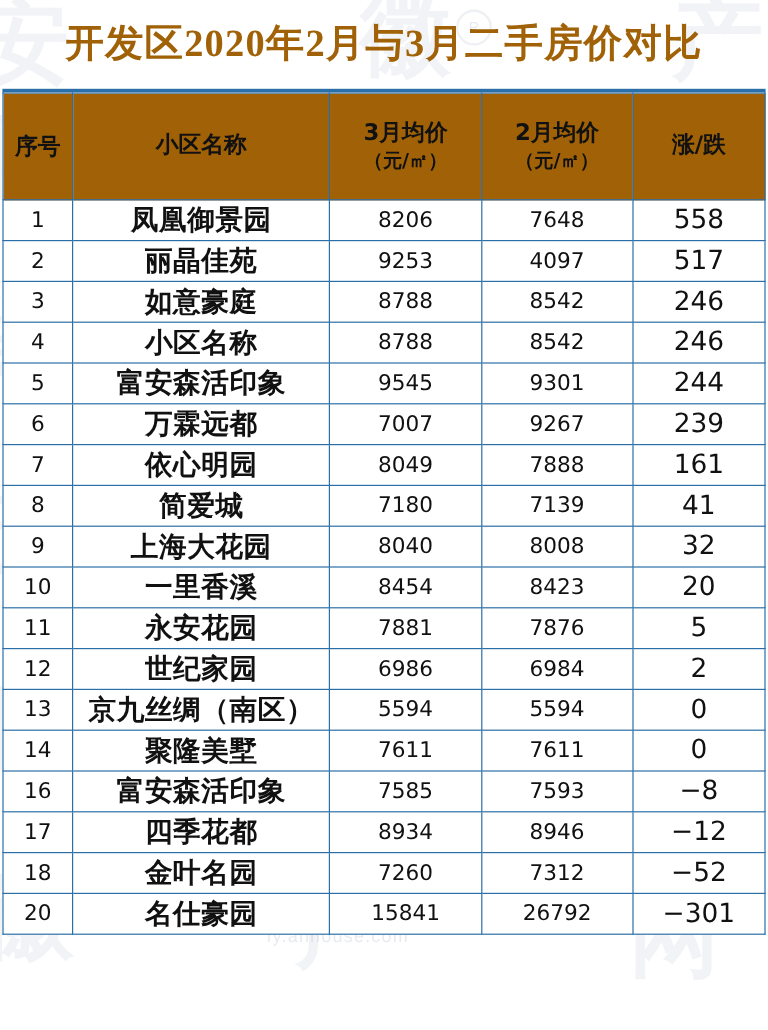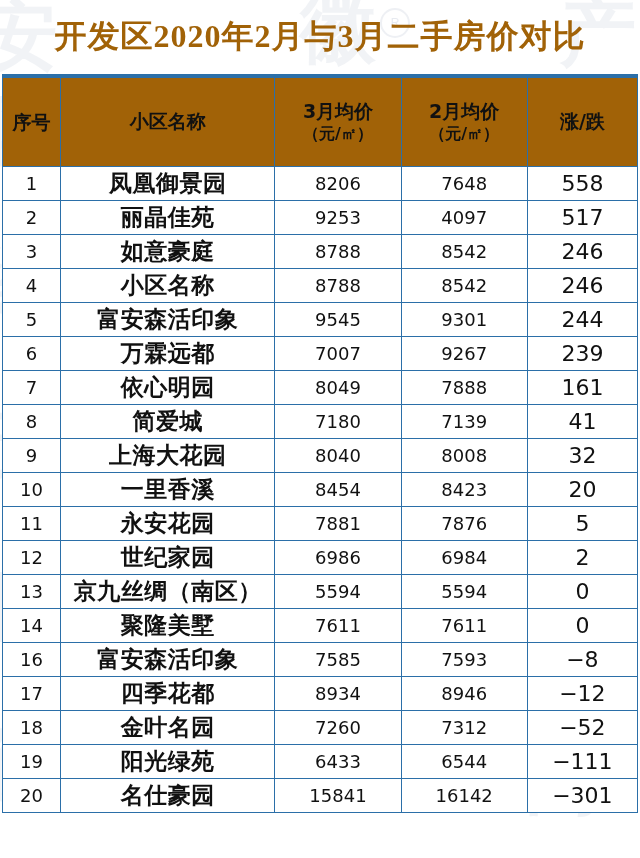--- a/index.html
+++ b/index.html
@@ -313,29 +313,22 @@
           <td class="c-delta">−12</td>
         </tr>
         <tr>
           <td class="c-idx">18</td>
           <td class="c-name">金叶名园</td>
           <td class="c-num">7260</td>
           <td class="c-num">7312</td>
           <td class="c-delta">−52</td>
         </tr>
         <tr>
-          <td class="c-idx">19</td>
-          <td class="c-name">阳光绿苑</td>
-          <td class="c-num">6433</td>
-          <td class="c-num">6544</td>
-          <td class="c-delta">−111</td>
-        </tr>
-        <tr>
           <td class="c-idx">20</td>
           <td class="c-name">名仕豪园</td>
           <td class="c-num">15841</td>
-          <td class="c-num">16142</td>
+          <td class="c-num">26792</td>
           <td class="c-delta">−301</td>
         </tr>
       </tbody>
   </table>
 
 </div>
 
 </body></html>

